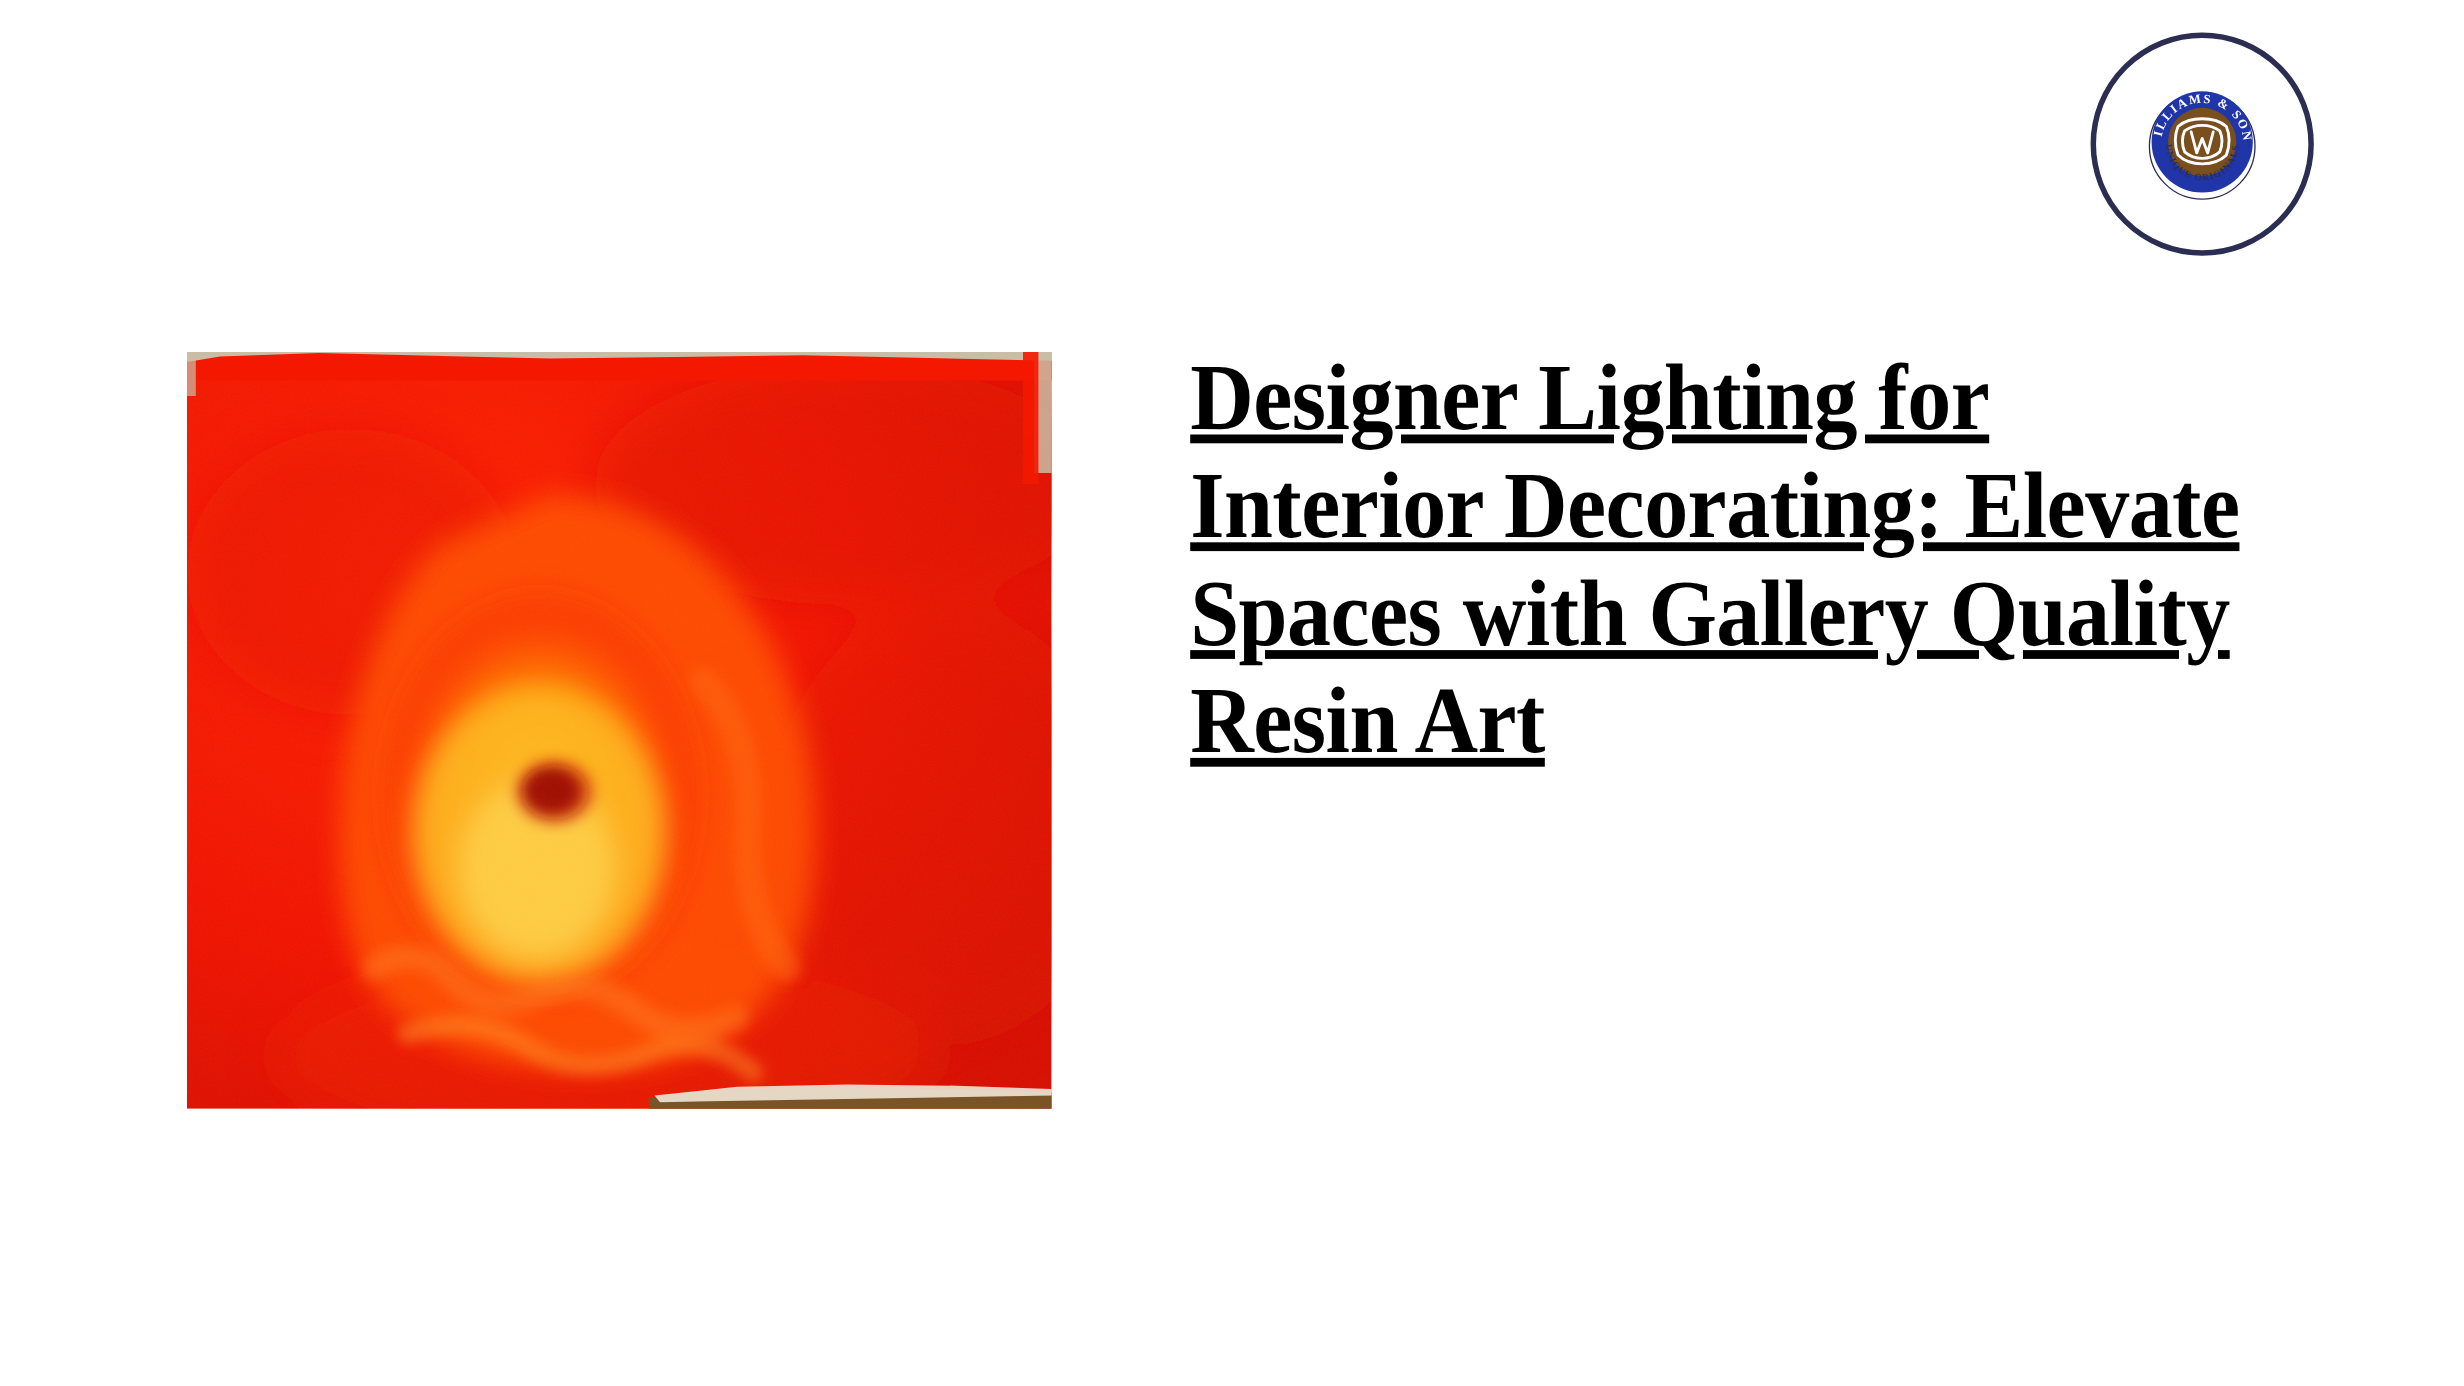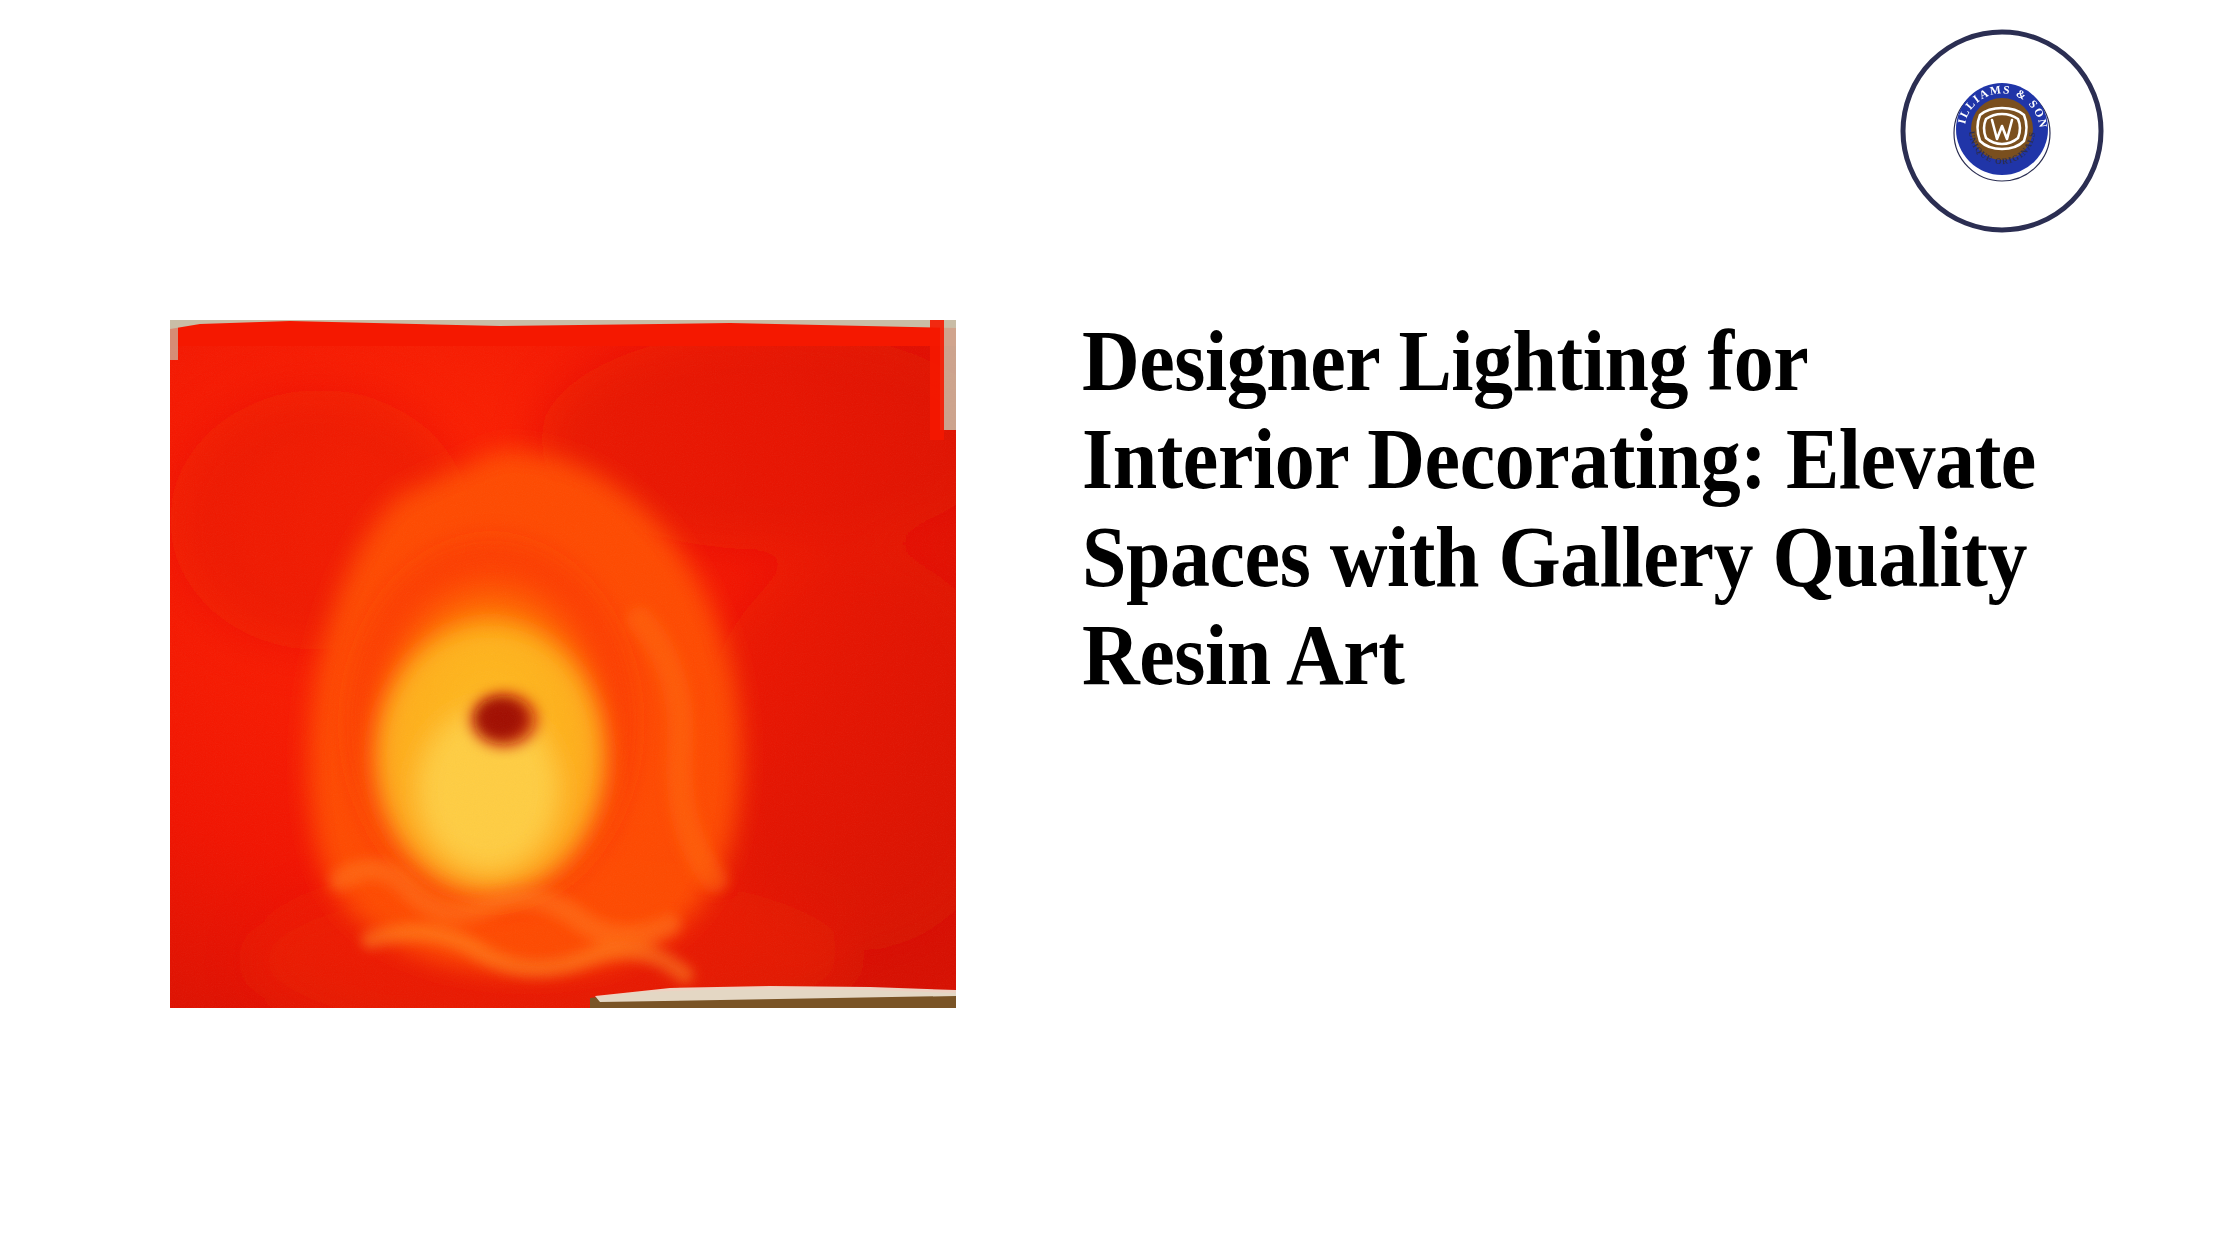--- a/index.html
+++ b/index.html
@@ -42,20 +42,21 @@
     width: 100%;
     height: 100%;
   }
 
   
   .title-block {
     position: absolute;
     left: 1082px;
     top: 312px;
     width: 1080px;
+    text-decoration: underline;
   }
   .title-block h1 {
     margin: 0;
     font-family: "Liberation Serif", "DejaVu Serif", serif;
     font-weight: bold;
     font-size: 86px;
     line-height: 98px;
     letter-spacing: -0.5px;
     color: #000000;
     transform: scaleX(0.93);

